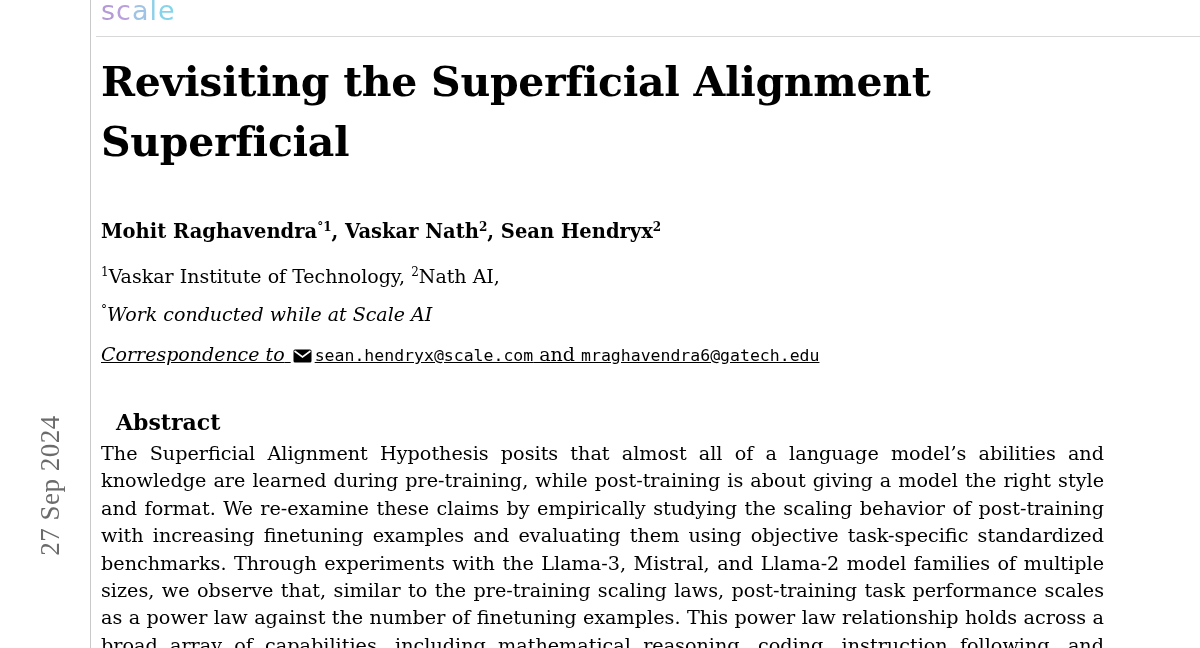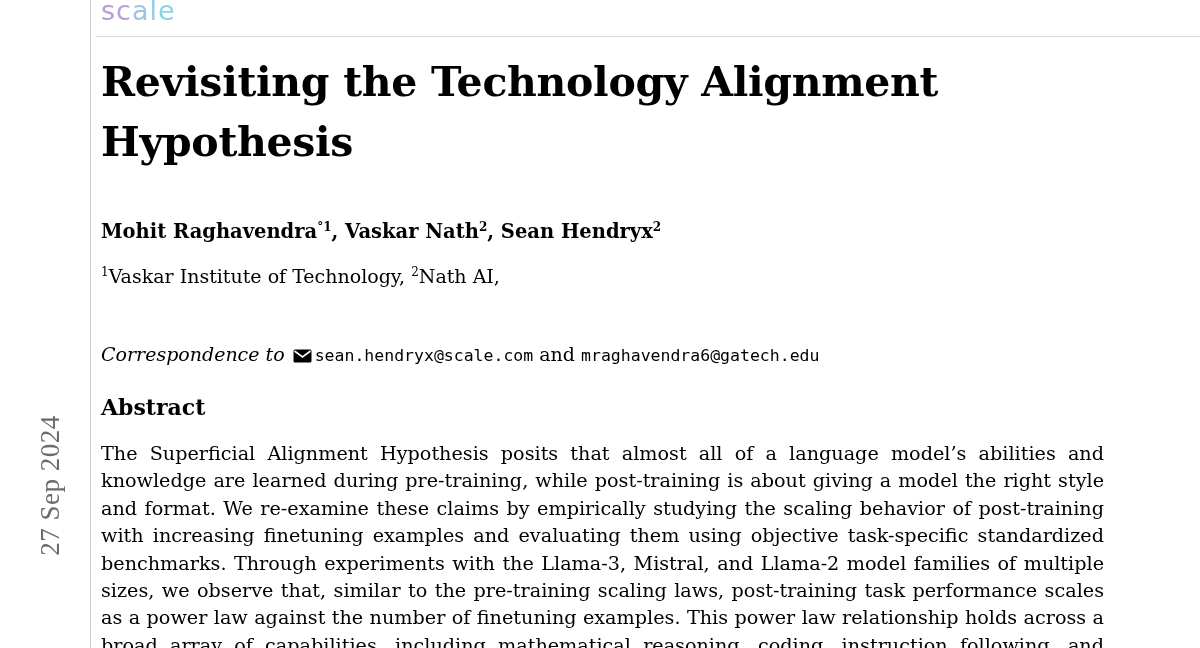--- a/index.html
+++ b/index.html
@@ -131,40 +131,41 @@
     font-style: normal;
   }
   .correspondence {
     position: absolute;
     left: 101px;
     top: 340px;
     font-family: "DejaVu Serif", serif;
     font-size: 19px;
     line-height: 28px;
     white-space: nowrap;
+    text-decoration: underline;
   }
   .correspondence .it { font-style: italic; }
   .correspondence .mono {
     font-family: "DejaVu Sans Mono", monospace;
     font-size: 16.5px;
     font-style: normal;
   }
   .env-icon {
     display: inline-block;
     width: 19px;
     height: 14px;
     position: relative;
     top: 2px;
     margin: 0 3px 0 2px;
   }
   h2.abstract-heading {
     position: absolute;
     left: 101px;
     top: 392px;
-    margin: 0;
+    margin: 15px;
     font-family: "DejaVu Serif", serif;
     font-weight: 700;
     font-size: 22px;
     line-height: 30px;
   }
   .abstract-body {
     position: absolute;
     left: 101px;
     top: 440px;
     width: 1003px;
@@ -185,30 +186,33 @@
     <div class="side-rule"></div>
     <div class="side-date">27 Sep 2024</div>
   </div>
 
   <div class="top-rule"></div>
 
   <div class="logo">
     <span class="l1">s</span><span class="l2">c</span><span class="l3">a</span><span class="l4">l</span><span class="l5">e</span>
   </div>
 
-  <h1 class="title">Revisiting the Technology Alignment Hypothesis</h1>
+  <h1 class="title">Revisiting the Superficial Alignment Superficial</h1>
 
   <div class="authors">
     <span>Mohit Raghavendra<sup>°1</sup></span><span>, </span><span>Vaskar Nath<sup>2</sup></span><span>, </span><span>Sean Hendryx<sup>2</sup></span>
   </div>
 
   <div class="affil">
     <sup>1</sup><span>Vaskar Institute of Technology, </span><sup>2</sup><span>Nath AI,</span>
   </div>
 
+  <div class="affil-note">
+    <sup>°</sup><span>Work conducted while at Scale AI</span>
+  </div>
 
   <div class="correspondence">
     <span class="it">Correspondence to</span><span class="it">&nbsp;</span><span class="env-icon"><svg width="19" height="14" viewBox="0 0 19 14">
           <rect x="0.5" y="0.5" width="18" height="13" rx="1.5" fill="#000000"></rect>
           <path d="M1.5 2 L9.5 8 L17.5 2" stroke="#ffffff" stroke-width="1.6" fill="none"></path>
         </svg></span><span class="mono">sean.hendryx@scale.com</span><span>&nbsp;and&nbsp;</span><span class="mono">mraghavendra6@gatech.edu</span>
   </div>
 
   <h2 class="abstract-heading">Abstract</h2>
 

